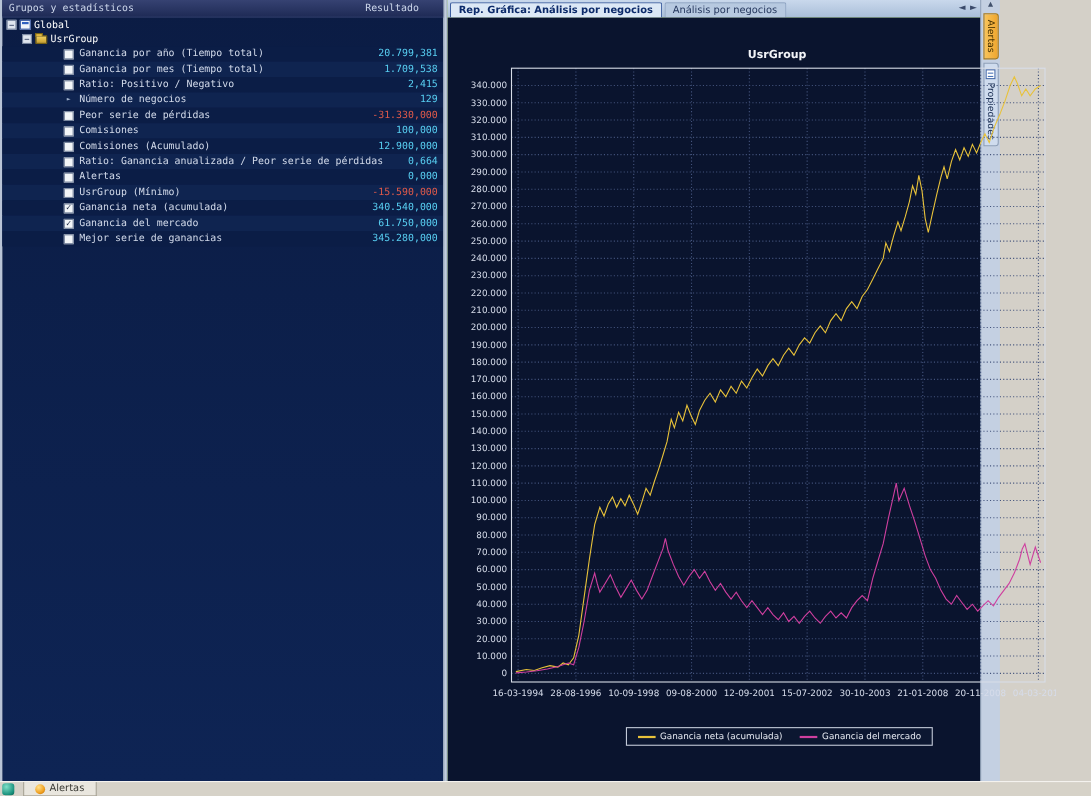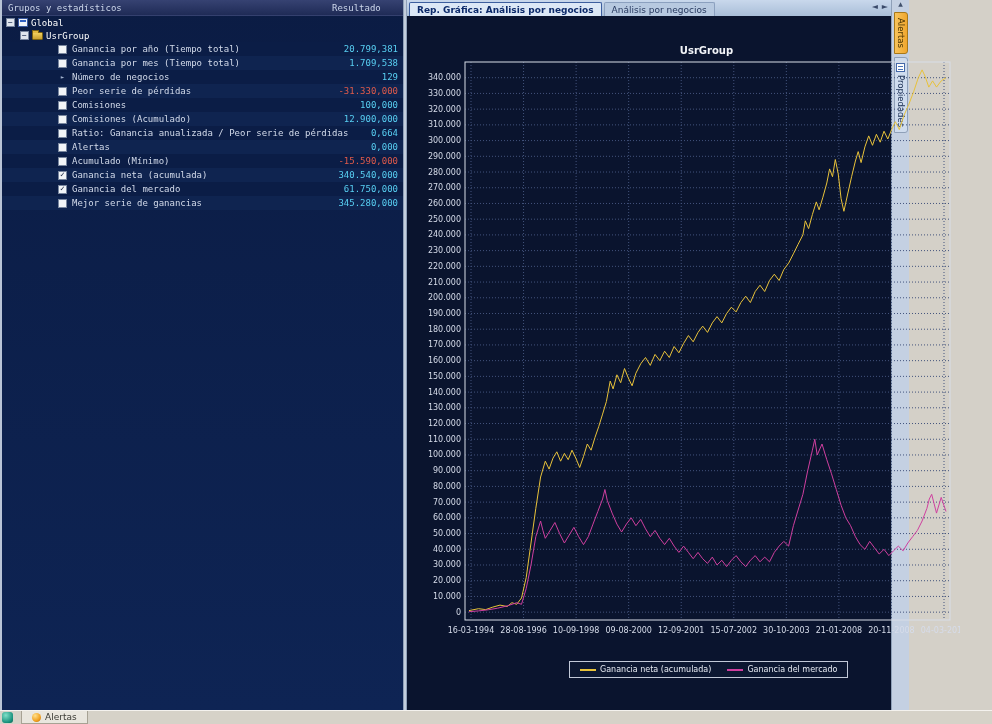--- a/index.html
+++ b/index.html
@@ -91,20 +91,25 @@
           <span class="cb"></span>
           <span class="slbl">Ganancia por año (Tiempo total)</span>
           <span class="sval">20.799,381</span>
         </div>
         <div class="srow">
           <span class="cb"></span>
           <span class="slbl">Ganancia por mes (Tiempo total)</span>
           <span class="sval">1.709,538</span>
         </div>
         <div class="srow">
+          <span class="cb"></span>
+          <span class="slbl">Ratio: Positivo / Negativo</span>
+          <span class="sval">2,415</span>
+        </div>
+        <div class="srow">
           <span class="cb arrow">►</span>
           <span class="slbl">Número de negocios</span>
           <span class="sval">129</span>
         </div>
         <div class="srow">
           <span class="cb"></span>
           <span class="slbl">Peor serie de pérdidas</span>
           <span class="sval neg">-31.330,000</span>
         </div>
         <div class="srow">
@@ -122,21 +127,21 @@
           <span class="slbl">Ratio: Ganancia anualizada / Peor serie de pérdidas</span>
           <span class="sval">0,664</span>
         </div>
         <div class="srow">
           <span class="cb"></span>
           <span class="slbl">Alertas</span>
           <span class="sval">0,000</span>
         </div>
         <div class="srow">
           <span class="cb"></span>
-          <span class="slbl">Acumulado (Mínimo)</span>
+          <span class="slbl">UsrGroup (Mínimo)</span>
           <span class="sval neg">-15.590,000</span>
         </div>
         <div class="srow">
           <span class="cb">
               <span>✓</span>
             </span>
           <span class="slbl">Ganancia neta (acumulada)</span>
           <span class="sval">340.540,000</span>
         </div>
         <div class="srow">

